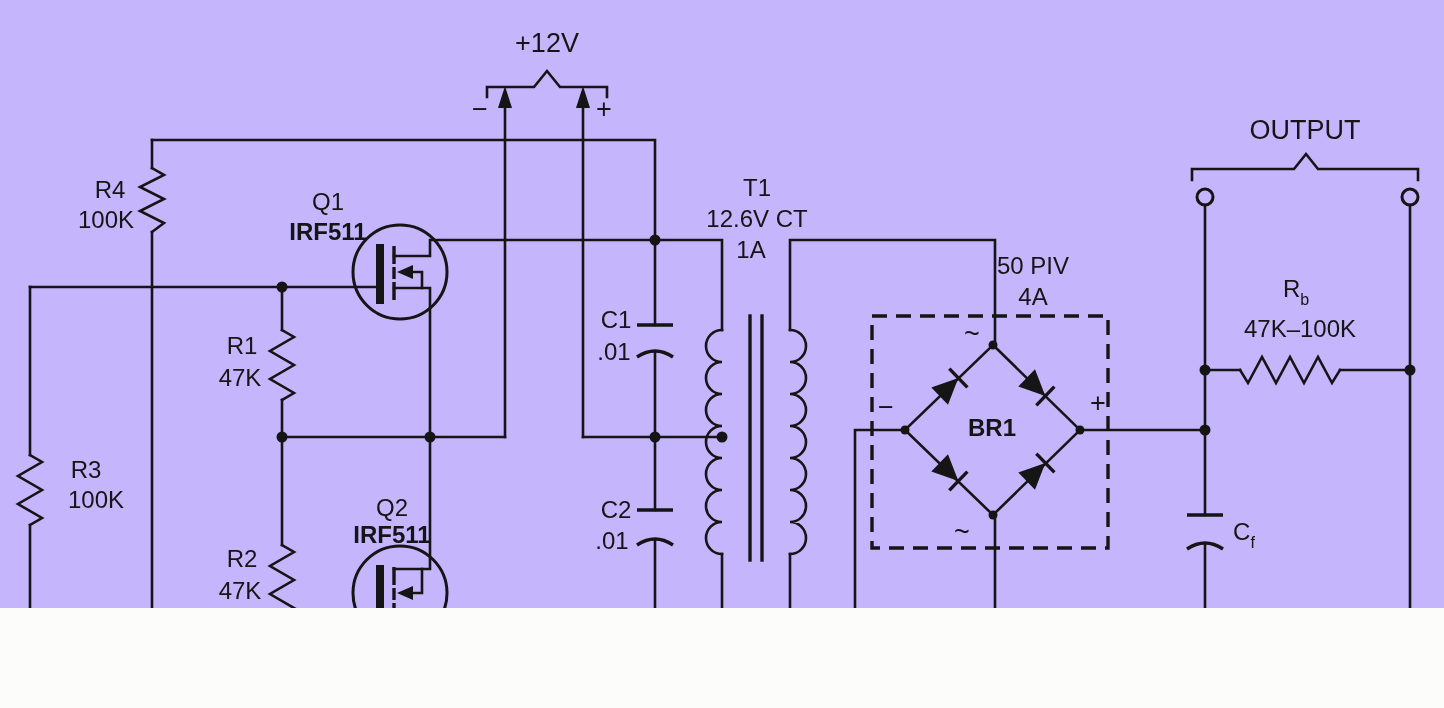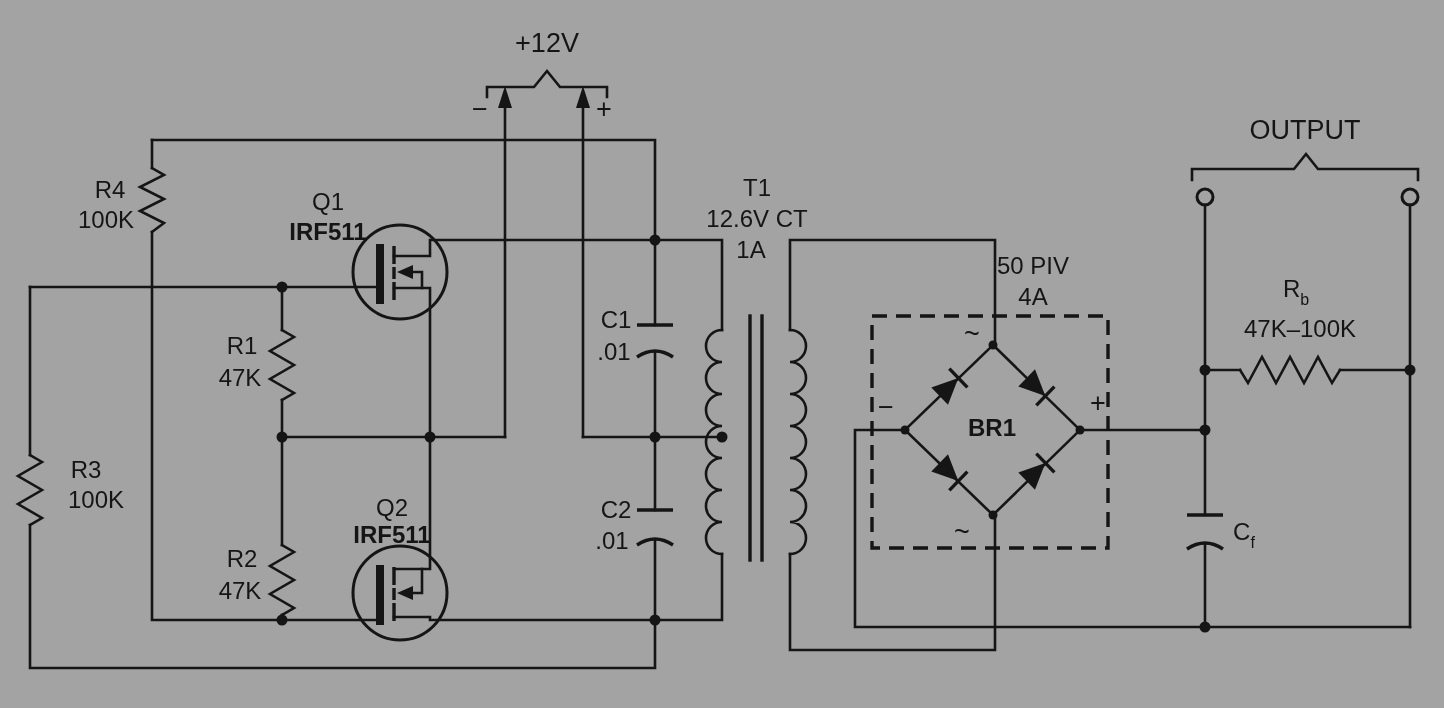--- a/index.html
+++ b/index.html
@@ -1,16 +1,16 @@
 <!DOCTYPE html>
 <html><head>
 <meta charset="utf-8">
 <style>
   html,body{margin:0;padding:0;background:#fcfcfa;}
-  .stage{position:relative;width:1444px;height:708px;background:#a3a3a3;overflow:hidden;
+  .stage{position:relative;width:1444px;height:608px;background:#c4b5fd;overflow:hidden;
          font-family:"Liberation Sans", sans-serif;}
   svg{display:block}
   .wire{fill:none;stroke:#151515;stroke-width:2.6;stroke-linecap:square;stroke-linejoin:miter;}
   .thick{stroke-width:3.4;}
   .sym{fill:none;stroke:#151515;stroke-width:3;}
   .dot{fill:#151515;stroke:none;}
   .lbl{fill:#151515;font-family:"Liberation Sans", sans-serif;font-size:24px;}
   .lbl.b{font-weight:bold;}
   .big{font-size:27px;}
   .sign{font-size:27px;}

